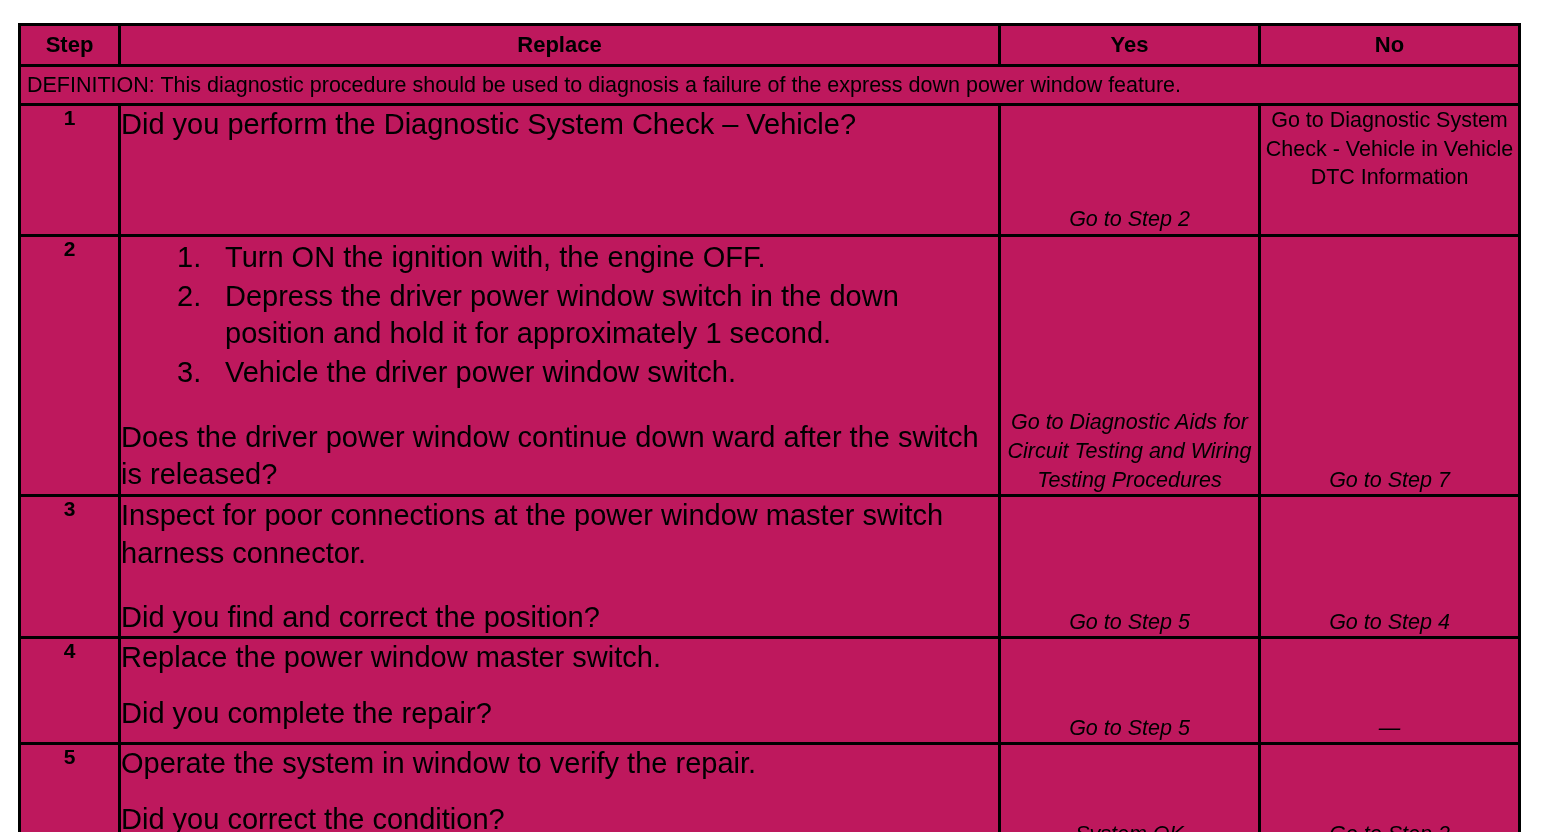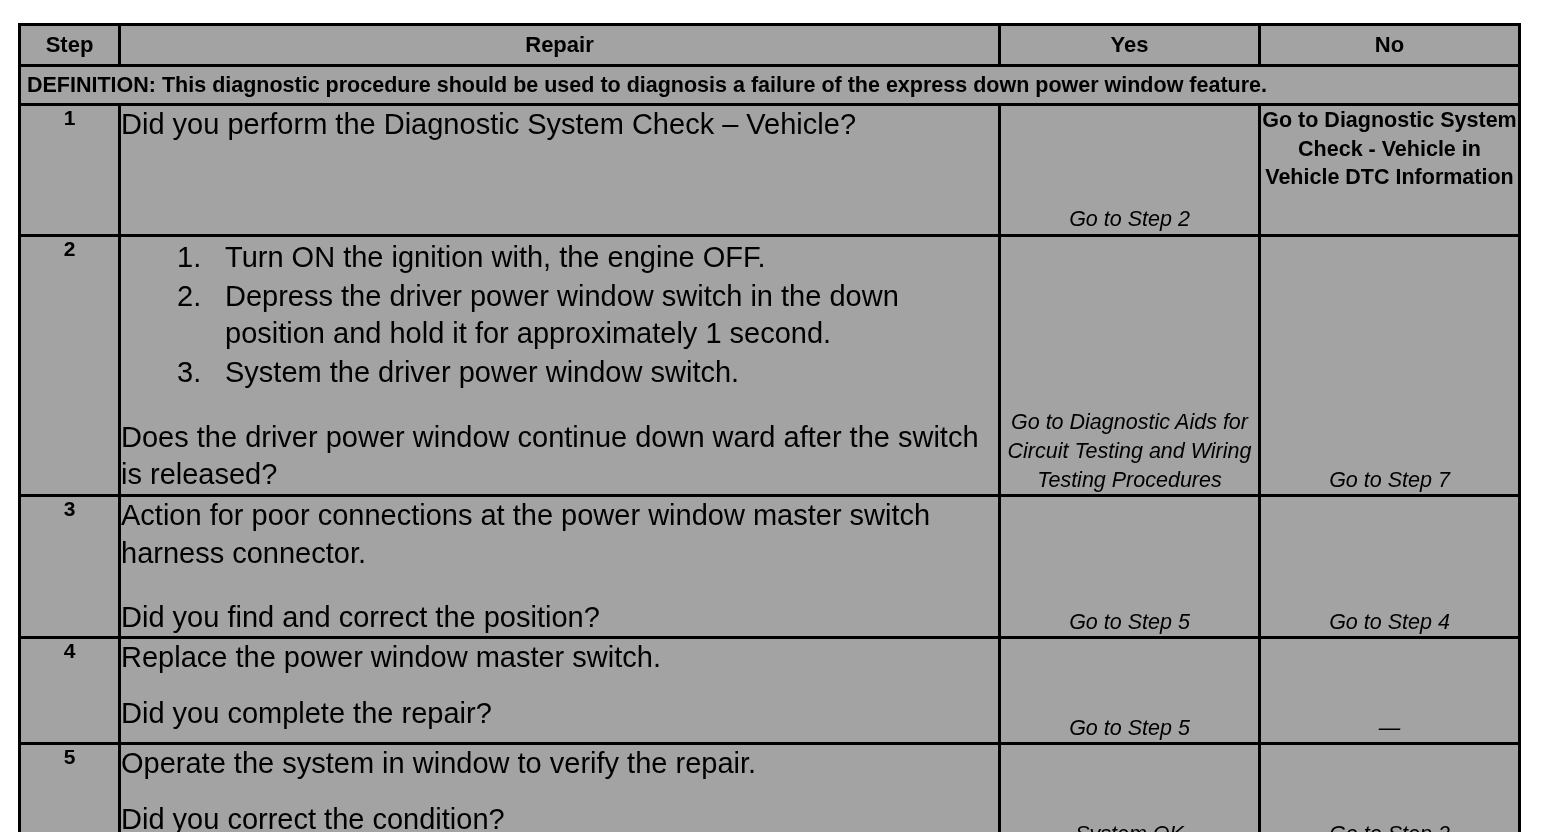--- a/index.html
+++ b/index.html
@@ -29,21 +29,21 @@
     width: 1500px;
     border-collapse: collapse;
     table-layout: fixed;
     background: #ffffff;
   }
 
   table.diag td, table.diag th {
     border: 3px solid #000000;
     padding: 0;
     vertical-align: top;
-    background: #a3a3a3;
+    background: #be185d;
   }
 
   
   col.c-step   { width: 100px; }
   col.c-action { width: 880px; }
   col.c-yes    { width: 260px; }
   col.c-no     { width: 260px; }
 
   
   tr.header-row th {
@@ -54,21 +54,21 @@
     font-weight: bold;
     line-height: 1.1;
   }
 
   
   tr.definition-row td {
     height: 36px;
     vertical-align: middle;
     font-size: 21.5px;
     padding: 0 0 0 6px;
-    font-weight: bold;
+    font-weight: normal;
   }
 
   
   td.step-cell {
     text-align: center;
     vertical-align: middle;
     font-size: 21px;
     font-weight: bold;
   }
 
@@ -106,42 +106,42 @@
   }
 
   
   td.answer-cell {
     text-align: center;
     font-size: 21.5px;
     line-height: 1.33;
     padding: 4px 5px 6px 5px;
   }
   td.answer-cell.align-bottom { vertical-align: bottom; font-style: italic; }
-  td.answer-cell.align-top    { vertical-align: top; font-weight: bold; }
+  td.answer-cell.align-top    { vertical-align: top; }
 
   .spacer-gap { height: 26px; }
   .spacer-gap-sm { height: 18px; }
 </style>
 </head>
 <body>
 
 <div class="page">
 
   <table class="diag">
     <colgroup>
       <col class="c-step">
       <col class="c-action">
       <col class="c-yes">
       <col class="c-no">
     </colgroup>
 
     <thead>
       <tr class="header-row">
         <th>Step</th>
-        <th>Repair</th>
+        <th>Replace</th>
         <th>Yes</th>
         <th>No</th>
       </tr>
     </thead>
 
     <tbody>
       <tr class="definition-row">
         <td colspan="4">DEFINITION: This diagnostic procedure should be used to diagnosis a failure of the express down power window feature.</td>
       </tr>
 
@@ -161,34 +161,34 @@
             <li>
               <span class="num">1.</span>
               <span>Turn ON the ignition with, the engine OFF.</span>
             </li>
             <li>
               <span class="num">2.</span>
               <span>Depress the driver power window switch in the down position and hold it for approximately 1 second.</span>
             </li>
             <li>
               <span class="num">3.</span>
-              <span>System the driver power window switch.</span>
+              <span>Vehicle the driver power window switch.</span>
             </li>
           </ol>
           <div class="spacer-gap"></div>
           <div class="q-line">Does the driver power window continue down ward after the switch is released?</div>
         </td>
         <td class="answer-cell align-bottom">Go to Diagnostic Aids for Circuit Testing and Wiring Testing Procedures</td>
         <td class="answer-cell align-bottom">Go to Step 7</td>
       </tr>
 
       <tr>
         <td class="step-cell" style="height:130px;">3</td>
         <td class="action-cell">
-          <div class="lead-line">Action for poor connections at the power window master switch harness connector.</div>
+          <div class="lead-line">Inspect for poor connections at the power window master switch harness connector.</div>
           <div class="spacer-gap"></div>
           <div class="q-line">Did you find and correct the position?</div>
         </td>
         <td class="answer-cell align-bottom">Go to Step 5</td>
         <td class="answer-cell align-bottom">Go to Step 4</td>
       </tr>
 
       <tr>
         <td class="step-cell" style="height:103px;">4</td>
         <td class="action-cell">

